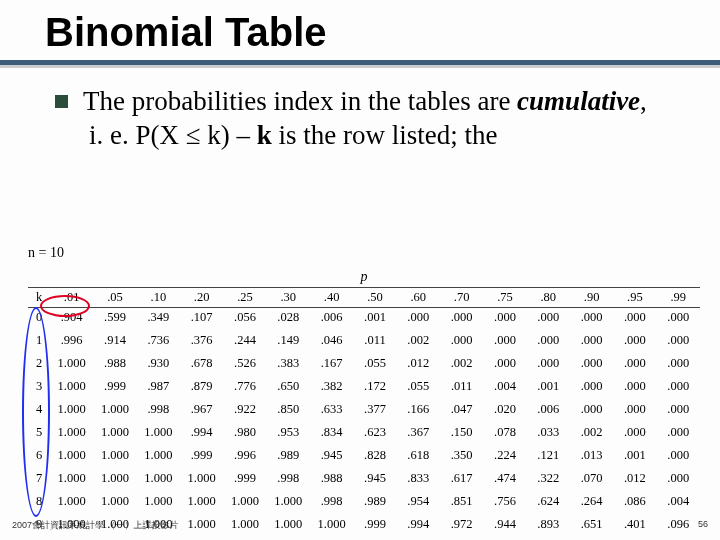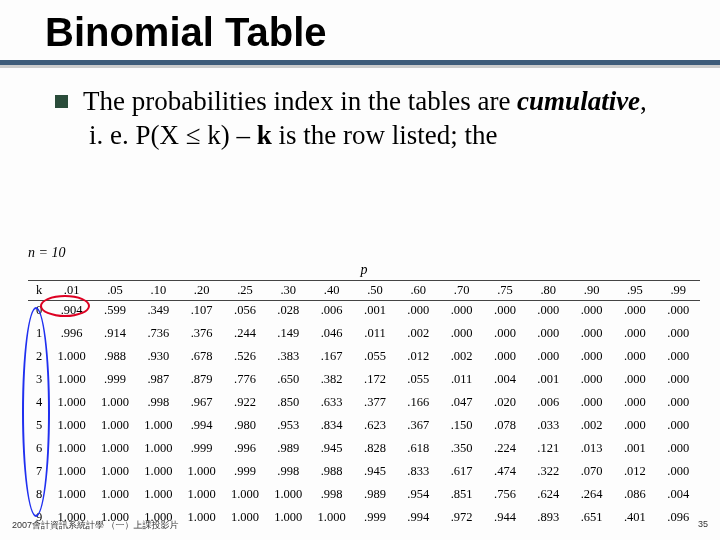--- a/index.html
+++ b/index.html
@@ -8,21 +8,21 @@
   .title-wrap { position: relative; }
   .title { font-family: Arial, sans-serif; font-size: 40px; font-weight: bold; color: #000; padding-left: 15px; }
   .title-underline { position: absolute; top: 50px; left: -30px; right: -30px; height: 5px; background: #3e5c7a; }
   .title-underline::after { content:""; position:absolute; left:0; top:5px; right:0; height:3px; background:#ccc;}
   .body { margin-top: 30px; padding-left: 25px; font-size: 27px; line-height: 1.25; }
   .bullet { position: relative; padding-left: 28px; }
   .bullet .sq { position: absolute; left: 0; top: 10px; width: 13px; height: 13px; background: #2a4c3a; }
   .body em.cumul { font-weight: bold; }
   .body .k { font-weight: bold; }
   .table-area { position: absolute; left: 28px; top: 245px; right: 20px; font-family: "Times New Roman", serif; }
-  .nlabel { font-style: italic; font-size: 14px; margin-bottom: 1px; }
+  .nlabel { font-size: 14px; margin-bottom: 8px; }
   .grid { font-size: 12.5px; border-collapse: collapse; width: 100%; table-layout: fixed; }
   .grid th, .grid td { text-align: center; padding: 2px 0; font-weight: normal; }
   .grid thead th { font-style: normal; }
   .plabel { font-style: italic; font-size: 14px; text-align:center; padding-bottom:2px;}
   .hdrrow th { border-top: 1px solid #444; border-bottom: 1px solid #444; }
   .klabel { font-style: italic; }
   .kcol { width: 22px !important; }
   .gap { height: 4px; }
   .ellipse-red { position: absolute; border: 2px solid #d02; border-radius: 50%; background: transparent; }
   .ellipse-blue { position: absolute; border: 2px solid #2030f0; border-radius: 50%; background: transparent; }
@@ -302,15 +302,15 @@
           </tr>
         </tbody>
     </table>
 
     <div class="ellipse-red" style="left:12px; top:50px; width:50px; height:22px;"></div>
     <div class="ellipse-blue" style="left:-6px; top:62px; width:28px; height:210px;"></div>
   </div>
 
   <div class="footer">
     <span>2007會計資訊系統計學 （一）上課投影片</span>
-    <span>35</span>
+    <span>56</span>
   </div>
 </div>
 
 </body></html>

